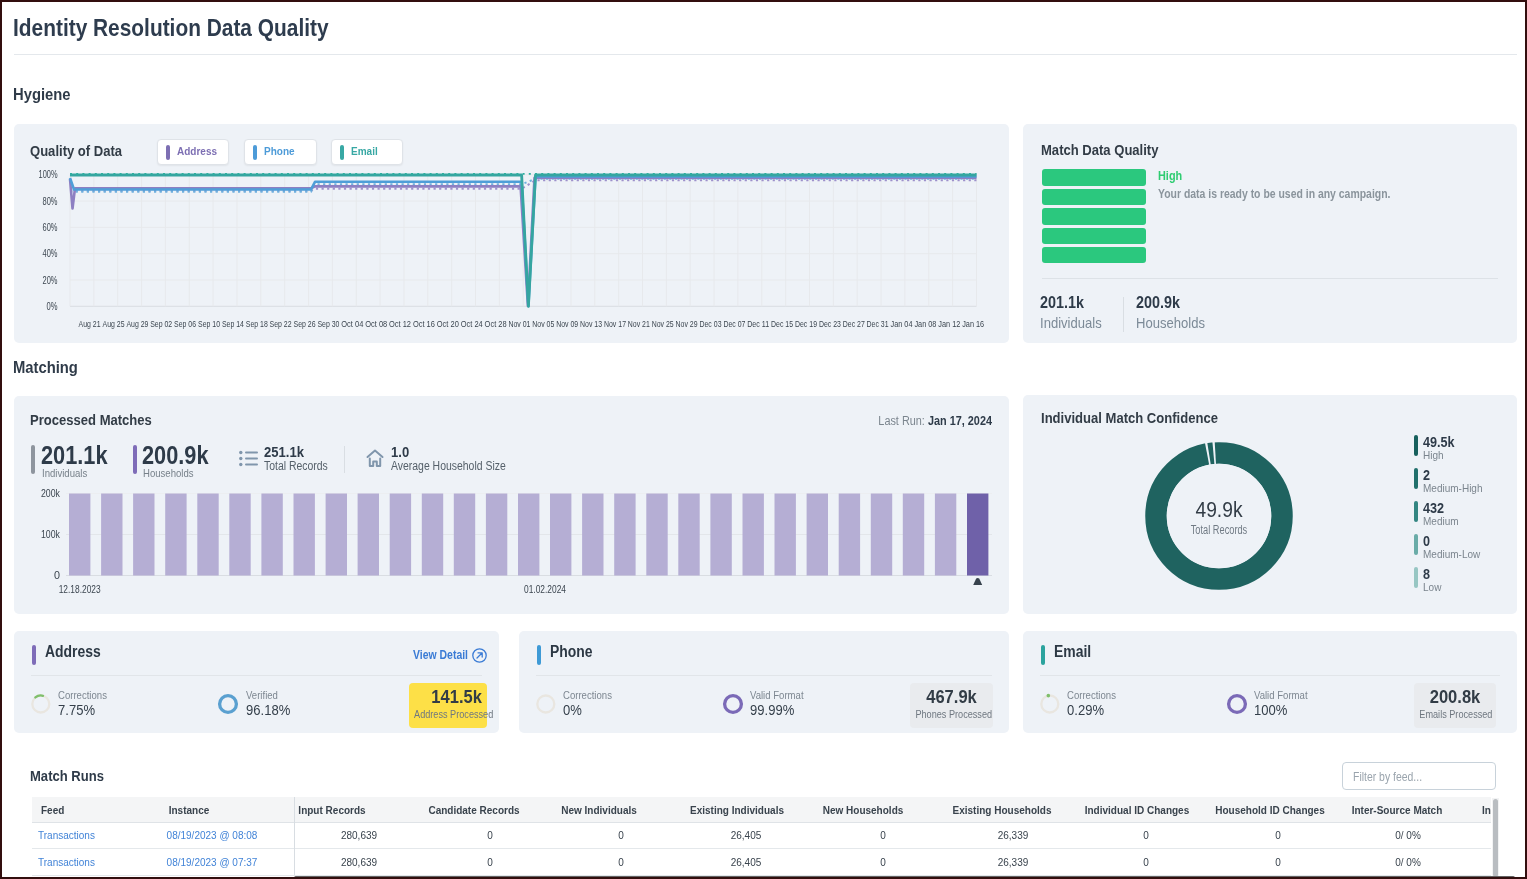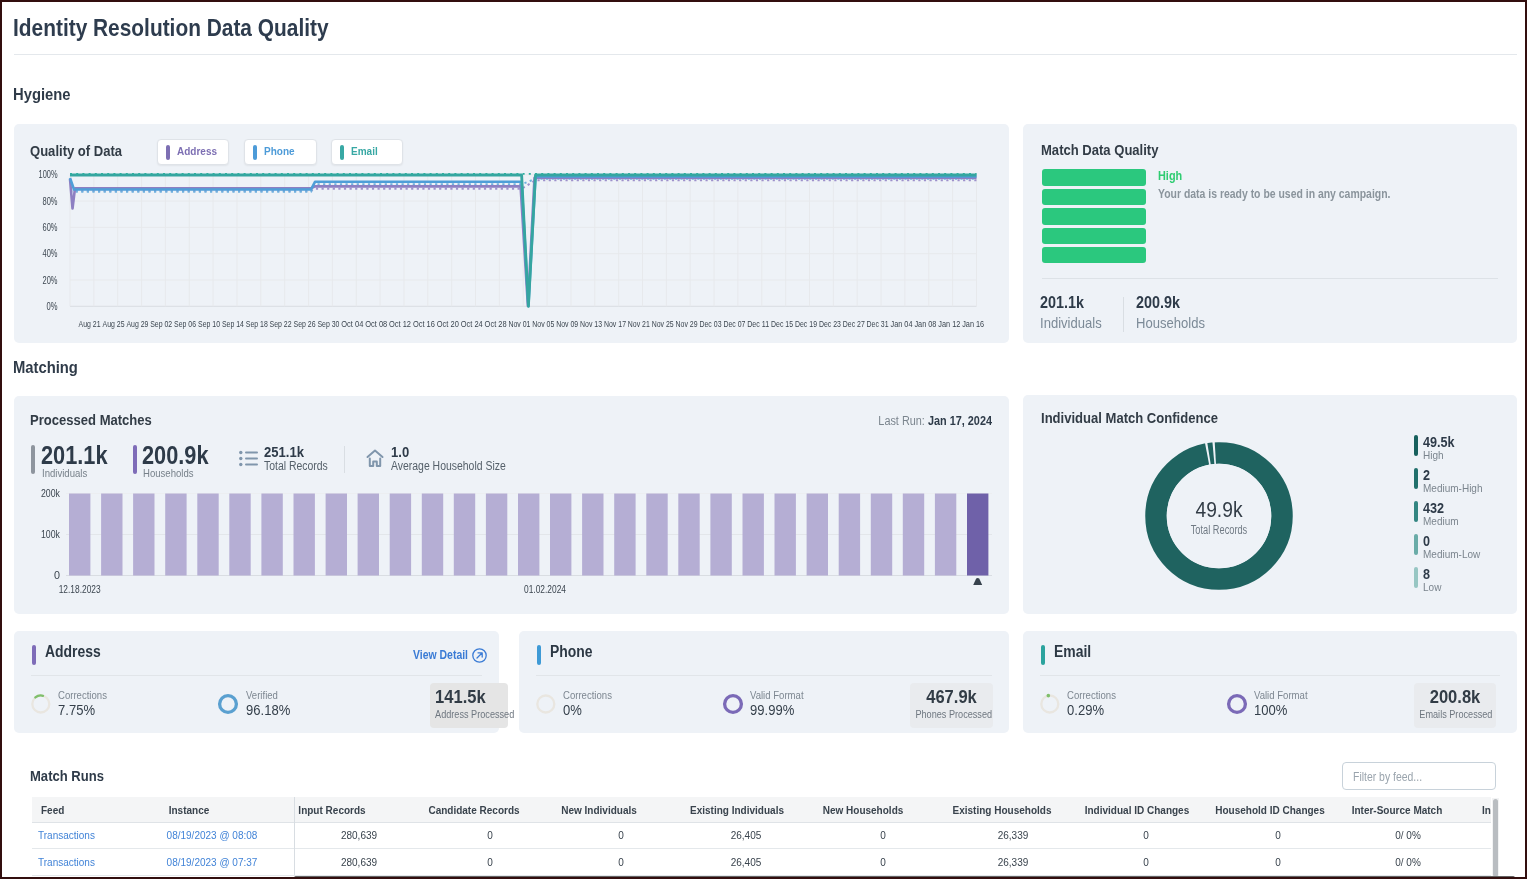--- a/index.html
+++ b/index.html
@@ -252,21 +252,21 @@
   </svg>
 <svg class="abs" style="left:12px;top:688px" width="485" height="30" viewBox="0 0 485 30">
     <circle cx="26.8" cy="14" r="8.5" fill="none" stroke="#e9e6e0" stroke-width="2.3"></circle>
     <path d="M 21.34 7.49 A 8.5 8.5 0 0 1 29.00 5.79" fill="none" stroke="#7fbf6b" stroke-width="2.3" stroke-linecap="round"></path>
     <circle cx="214" cy="14" r="8.4" fill="none" stroke="#5aa0d0" stroke-width="3.3"></circle>
   </svg>
 <div class="abs lab11 tl" style="left:56px;top:687px">Corrections</div>
 <div class="abs val17 tl" style="left:56px;top:699px">7.75%</div>
 <div class="abs lab11 tl" style="left:244px;top:687px">Verified</div>
 <div class="abs val17 tl" style="left:244px;top:699px">96.18%</div>
-<div class="abs" style="left:428px;top:681px;width:78px;height:45px;background:#e5e5e5;border-radius:4px;text-align:left">
+<div class="abs" style="left:407px;top:681px;width:78px;height:45px;background:#fde047;border-radius:4px;text-align:right">
     <div class="tc" style="font-size:19px;font-weight:700;color:#323c46;margin-top:3px">141.5k</div>
     <div class="tc" style="font-size:10.5px;color:#6f7780;margin-top:0;white-space:nowrap">Address Processed</div>
   </div>
 <div class="card abs" style="left:517px;top:629px;width:490px;height:102px"></div>
 <div class="abs" style="left:534.5px;top:642.5px;width:4px;height:20.5px;border-radius:2.5px;background:#3e9ad6"></div>
 <div class="abs t17 tl" style="left:548px;top:640.5px">Phone</div>
 <div class="abs" style="left:534px;top:672.5px;width:456px;height:1px;background:#e1e5e9"></div>
 <svg class="abs" style="left:517px;top:688px" width="490" height="30" viewBox="0 0 490 30">
     <circle cx="26.8" cy="14" r="8.5" fill="none" stroke="#e9e6e0" stroke-width="2.3"></circle>
     <circle cx="214" cy="14" r="8.4" fill="none" stroke="#7b6ab7" stroke-width="3.3"></circle>

